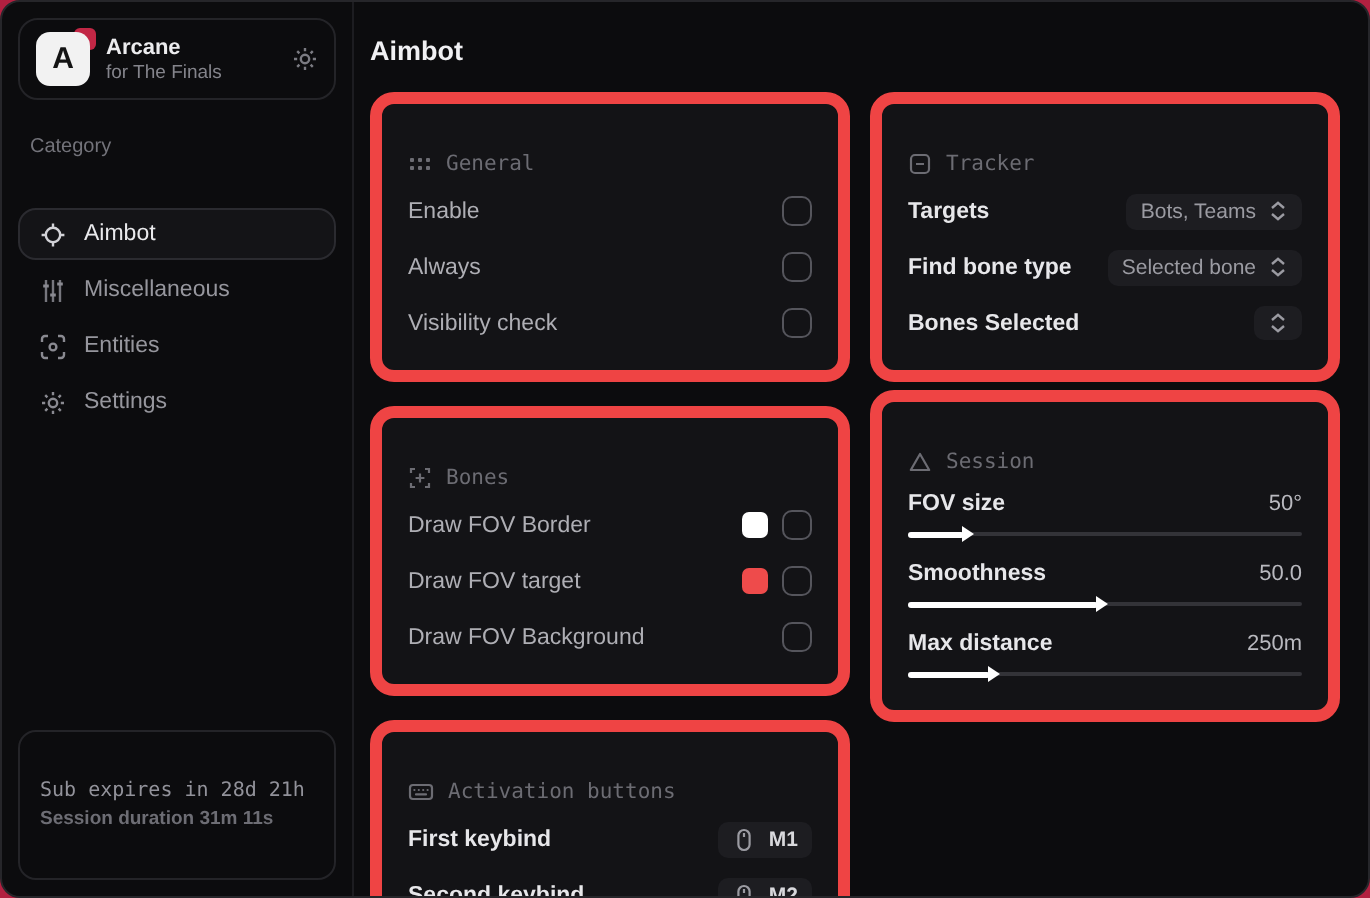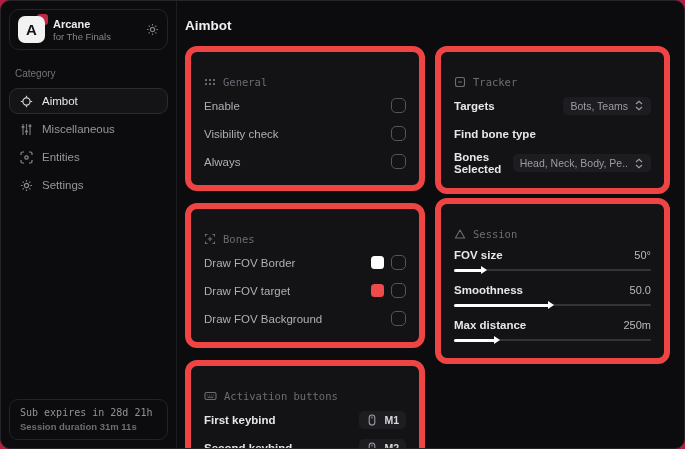--- a/index.html
+++ b/index.html
@@ -36,36 +36,36 @@
   .logo {
     position:relative; z-index:1; width:27px; height:27px;
     background:#f2f2f2; border-radius:7px;
     display:flex; align-items:center; justify-content:center;
     color:#141414; font-weight:bold; font-size:15px;
   }
   .brand-text { display:flex; flex-direction:column; gap:1px; min-width:0;justify-content:flex-end; }
   .brand-name { color:#ececee; font-size:11px; font-weight:bold; }
   .brand-sub { color:#84848b; font-size:9.5px; }
   .brand-gear { margin-left:auto; display:flex; cursor:pointer; }
-  .cat-label { color:#73737a; font-size:10px; margin:10px 14px 8px; }
+  .cat-label { color:#73737a; font-size:10px; margin:10px 14px 24px; }
   .nav { display:flex; flex-direction:column; }
   .nav-item {
     height:26px; margin:1px 8px; padding:0 9px;
     display:flex; align-items:center; gap:9px;
     color:#96969d; font-size:11.5px;
     border:1px solid transparent; border-radius:9px;
     cursor:pointer;
   }
   .nav-item.active {
     border-color:#2b2b30; background:#141417; color:#e9e9ec;
   }
   .nav-item .nico { display:flex; width:14px; justify-content:center; }
   .sb-spacer { flex:1; }
   .footer-card {
-    margin:8px; padding:7px 10px;
+    margin:8px; padding:24px 10px;
     border:1px solid #242428; border-radius:9px;
     display:flex; flex-direction:column; gap:3px;
   }
   .footer-l1 { font-family:"DejaVu Sans Mono", monospace; font-size:10px; color:#92929a; }
   .footer-l2 { font-size:9.5px; font-weight:bold; color:#6d6d74; }
   
   .main { flex:1; padding:12px 14px 12px 8px; display:flex; flex-direction:column; }
   .page-title { color:#f0f0f3; font-size:13.5px; font-weight:bold; margin:5px 0 13px 0; }
   .cols { display:flex; gap:10px; align-items:flex-start; }
   .col-left { width:240px; flex:0 0 240px; display:flex; flex-direction:column; gap:12px; }
@@ -202,25 +202,25 @@
                   <rect x="9" y="7" width="2" height="2" rx="0.5"></rect>
               </svg>
             </span>
             <span>General</span>
           </div>
           <div class="row">
             <span class="row-label">Enable</span>
             <span class="checkbox"></span>
           </div>
           <div class="row">
+            <span class="row-label">Always</span>
+            <span class="checkbox"></span>
+          </div>
+          <div class="row">
             <span class="row-label">Visibility check</span>
-            <span class="checkbox"></span>
-          </div>
-          <div class="row">
-            <span class="row-label">Always</span>
             <span class="checkbox"></span>
           </div>
         </div>
 
         <div class="card">
           <div class="card-head">
             <span>
               <svg width="12" height="12" viewBox="0 0 12 12" fill="none" stroke="#6c6c73" stroke-width="1.1">
                 <path d="M1.5 3.5v-2h2M8.5 1.5h2v2M10.5 8.5v2h-2M3.5 10.5h-2v-2"></path>
                 <path d="M6 3.8v4.4M3.8 6h4.4"></path>
@@ -305,25 +305,32 @@
               <span>Bots, Teams</span>
               <span>
                 <svg width="10" height="11" viewBox="0 0 10 11" fill="none" stroke="#9b9ba2" stroke-width="1.2">
                   <path d="M2 4l3-2.6L8 4M2 7l3 2.6L8 7"></path>
                 </svg>
               </span>
             </span>
           </div>
           <div class="row">
             <span class="row-label strong">Find bone type</span>
+            <span class="chip">
+              <span>Selected bone</span>
+              <span>
+                <svg width="10" height="11" viewBox="0 0 10 11" fill="none" stroke="#9b9ba2" stroke-width="1.2">
+                  <path d="M2 4l3-2.6L8 4M2 7l3 2.6L8 7"></path>
+                </svg>
+              </span>
+            </span>
           </div>
           <div class="row">
             <span class="row-label strong">Bones Selected</span>
             <span class="chip">
-              <span>Head, Neck, Body, Pe..</span>
               <span>
                 <svg width="10" height="11" viewBox="0 0 10 11" fill="none" stroke="#9b9ba2" stroke-width="1.2">
                   <path d="M2 4l3-2.6L8 4M2 7l3 2.6L8 7"></path>
                 </svg>
               </span>
             </span>
           </div>
         </div>
 
         <div class="card">

